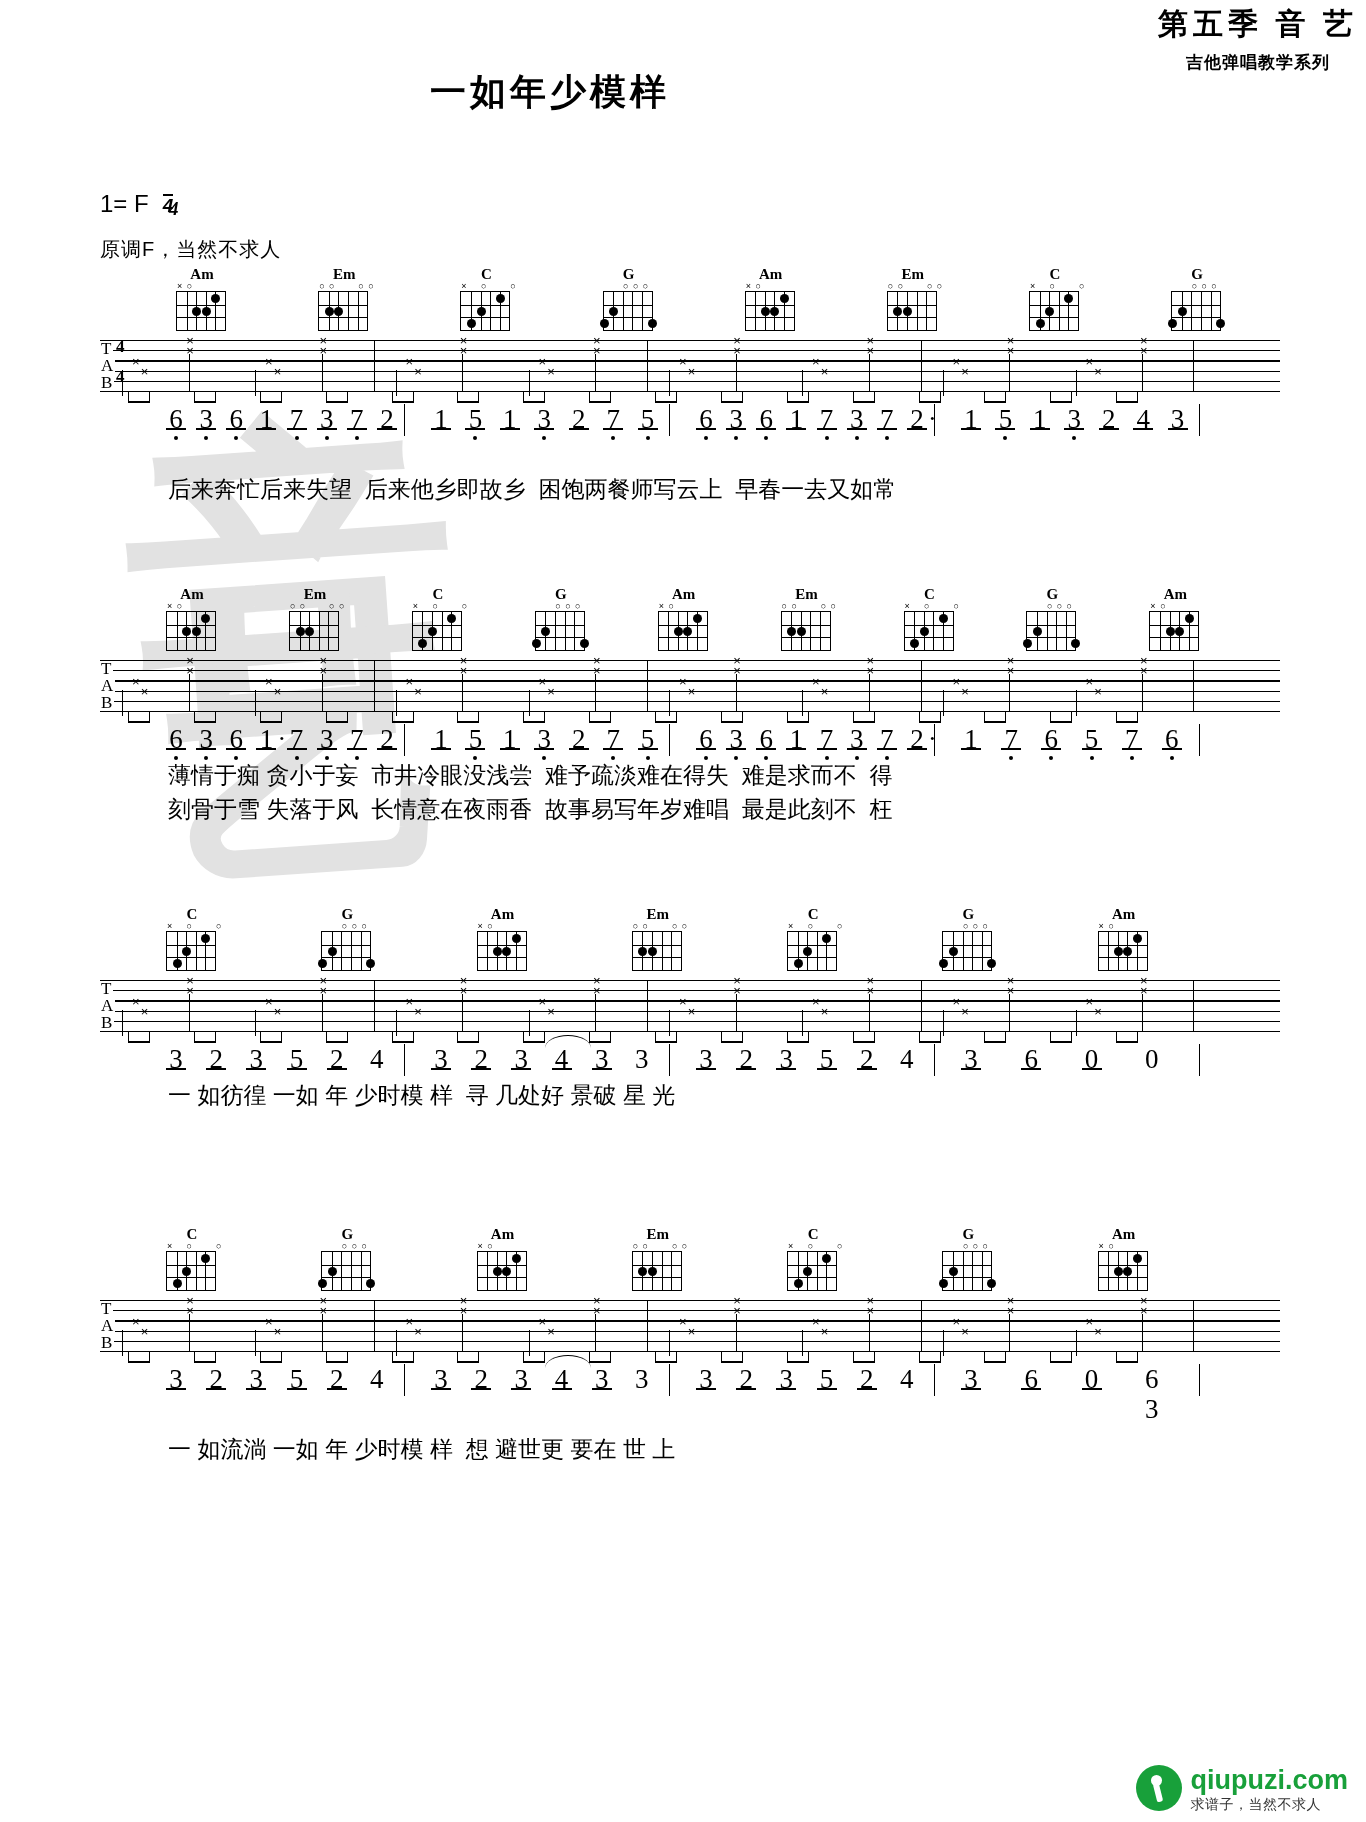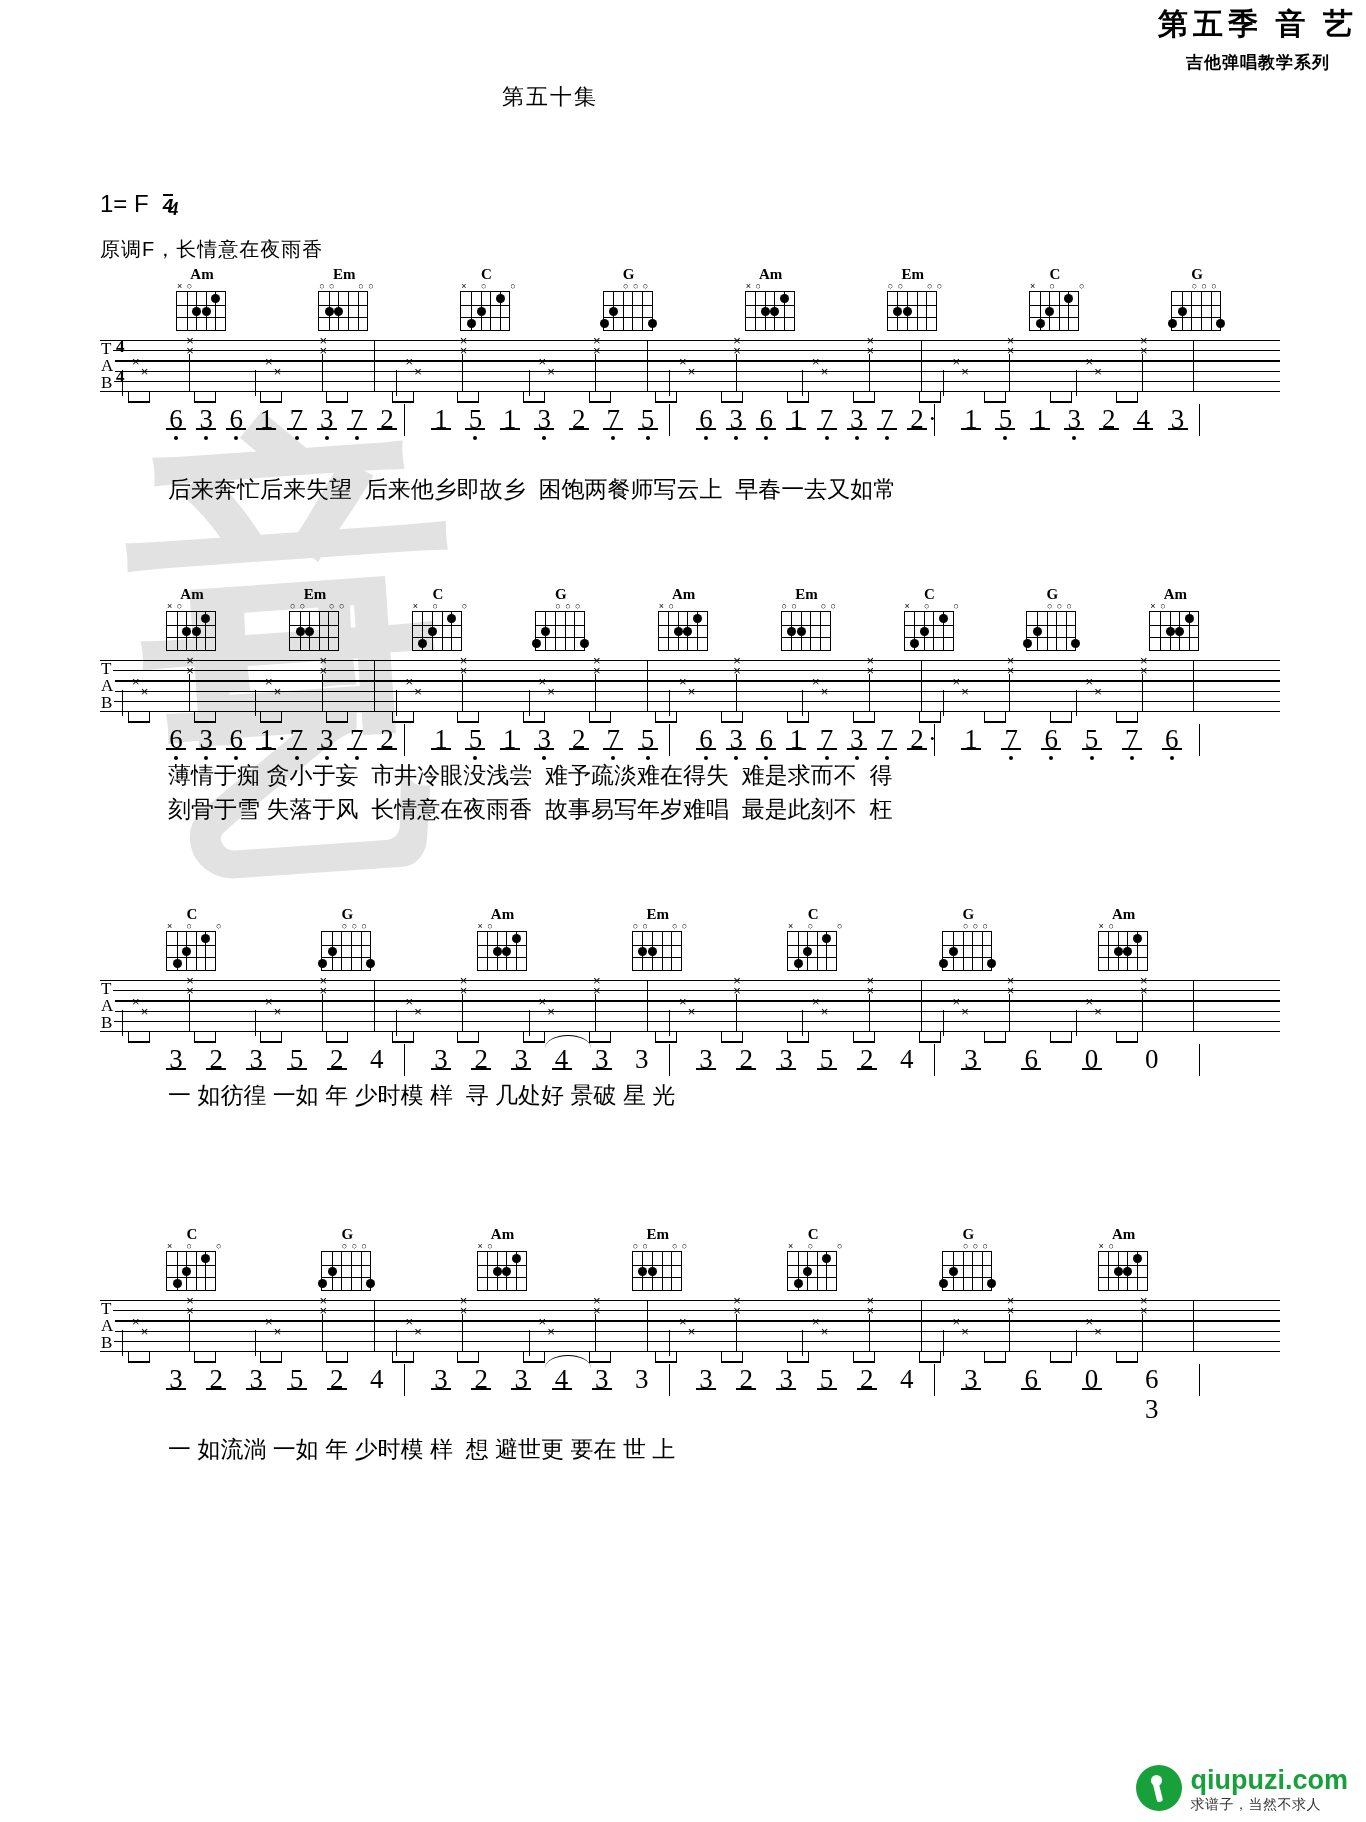--- a/index.html
+++ b/index.html
@@ -120,31 +120,31 @@
 
 <div class="watermark">音</div>
 <div class="watermark wm2">艺</div>
 
 <div class="brand">
   <div class="brand-main">第五季 音 艺</div>
   <div class="brand-sub">吉他弹唱教学系列</div>
 </div>
 
 <div class="titlewrap">
-  <div class="episode">第五十集</div>
+  <div class="title">一如年少模样</div>
 </div>
 
 <div class="keyline">
   <span class="keyname">1= F</span>
   <span class="timesig">
     <span class="num">4</span>
     <span class="den">4</span>
   </span>
 </div>
-<div class="capo">原调F，长情意在夜雨香</div>
+<div class="capo">原调F，当然不求人</div>
 
 <div id="systems-root">
     <div class="system" style="top: 268px;">
       <div class="chordrow">
         <div class="chord" style="left: 170px;">
           <div class="cname">Am</div>
           <div class="cdiag">
             <div class="cmarks">
               <span style="left: 1px;">×</span>
               <span style="left: 10.8px;">○</span>

